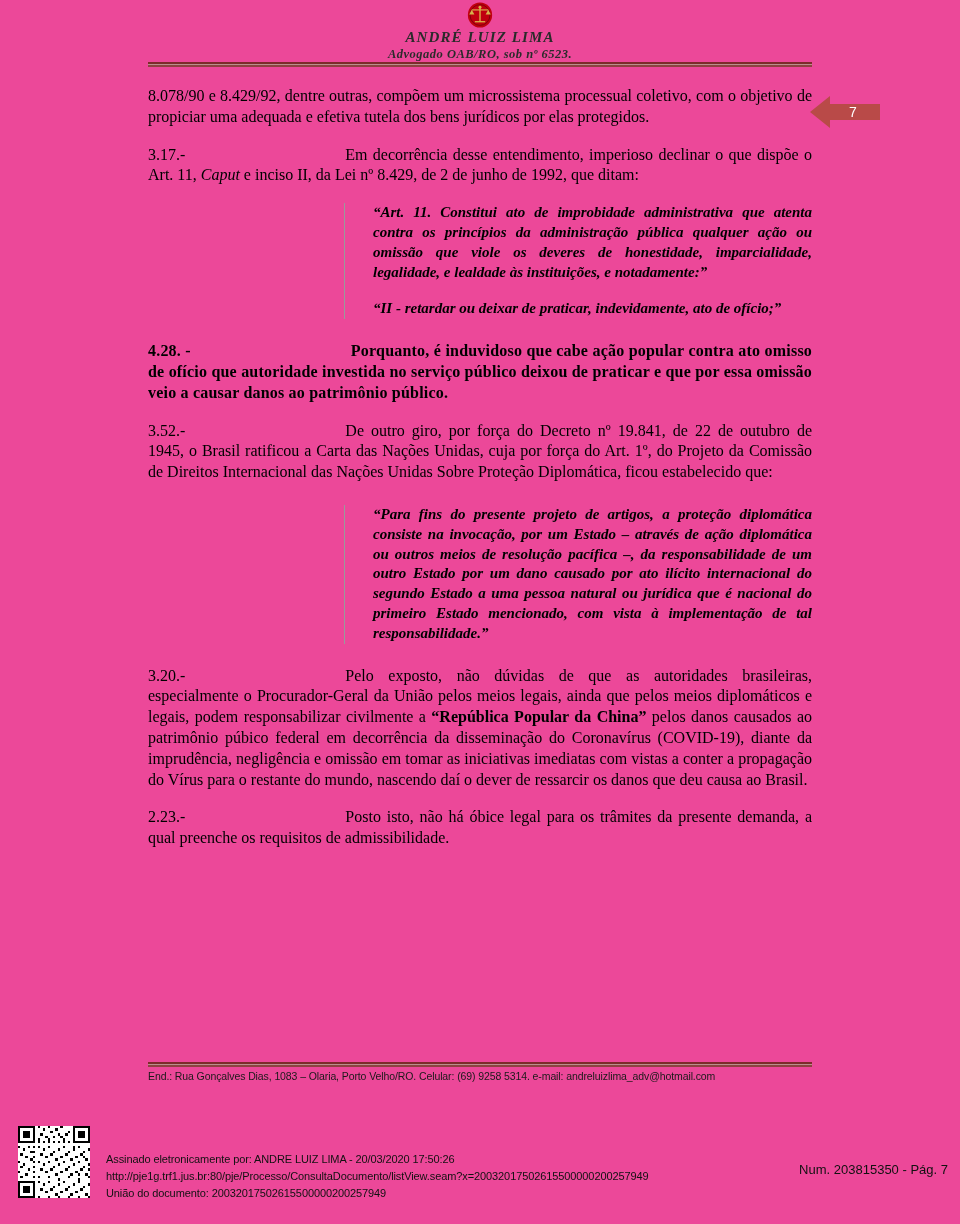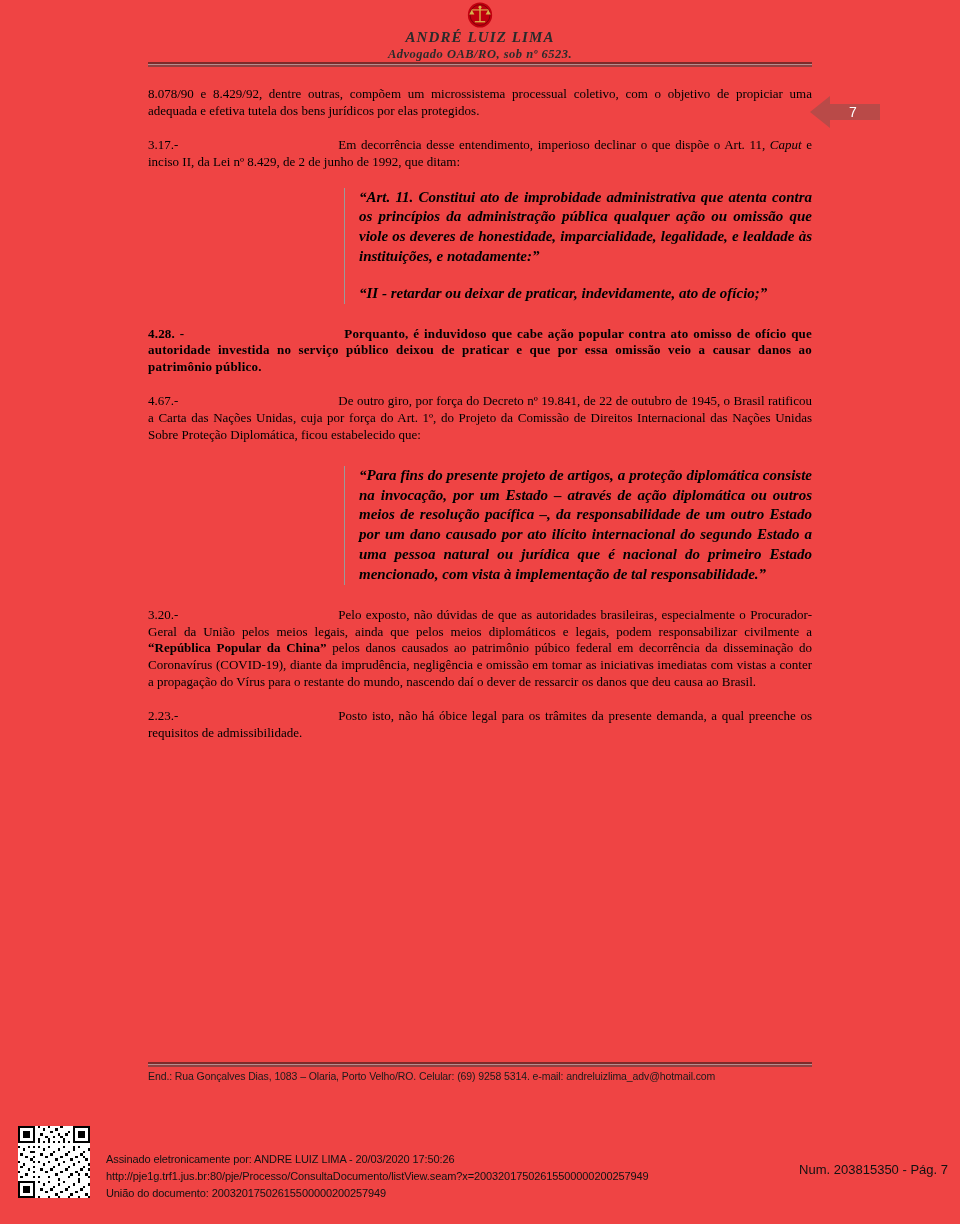--- a/index.html
+++ b/index.html
@@ -16,21 +16,21 @@
     color: #000000;
     overflow: hidden;
   }
 
   
   .page {
     position: absolute;
     left: 0; top: 0;
     width: 960px;
     height: 1224px;
-    background: #ef4444;
+    background: #ec4899;
   }
 
   
   .letterhead {
     position: absolute;
     left: 0;
     top: 0;
     width: 960px;
     text-align: center;
   }
@@ -74,21 +74,21 @@
 
   
   .content {
     position: absolute;
     left: 148px;
     top: 86px;
     width: 664px;
   }
   p {
     margin: 0;
-    font-size: 13px;
+    font-size: 16px;
     line-height: 1.30;
     text-align: justify;
     text-justify: inter-word;
     color: #000;
   }
   .gap-md { height: 17px; }
   .gap-lg { height: 22px; }
   .lead {
     display: inline-block;
     width: 160px;
@@ -99,21 +99,21 @@
   p.bold-para {
     font-weight: bold;
     letter-spacing: 0.2px;
   }
 
   
   .quote {
     margin-left: 196px;
     width: 468px;
     border-left: 1px solid #9a9a9a;
-    padding-left: 14px;
+    padding-left: 28px;
     box-sizing: border-box;
   }
   .quote p {
     font-weight: bold;
     font-style: italic;
     font-size: 15px;
     line-height: 1.32;
     text-align: justify;
   }
 
@@ -244,21 +244,21 @@
       <div class="gap-md"></div>
       <p>“II - retardar ou deixar de praticar, indevidamente, ato de ofício;”</p>
     </div>
 
     <div class="gap-lg"></div>
 
     <p class="bold-para"><span>4.28. -</span><span class="lead"></span><span>Porquanto, é induvidoso que cabe ação popular contra ato omisso de ofício que autoridade investida no serviço público deixou de praticar e que por essa omissão veio a causar danos ao patrimônio público.</span></p>
 
     <div class="gap-md"></div>
 
-    <p><span>4.67.-</span><span class="lead"></span><span>De outro giro, por força do Decreto nº 19.841, de 22 de outubro de 1945, o Brasil ratificou a Carta das Nações Unidas, cuja por força do Art. 1º, do Projeto da Comissão de Direitos Internacional das Nações Unidas Sobre Proteção Diplomática, ficou estabelecido que:</span></p>
+    <p><span>3.52.-</span><span class="lead"></span><span>De outro giro, por força do Decreto nº 19.841, de 22 de outubro de 1945, o Brasil ratificou a Carta das Nações Unidas, cuja por força do Art. 1º, do Projeto da Comissão de Direitos Internacional das Nações Unidas Sobre Proteção Diplomática, ficou estabelecido que:</span></p>
 
     <div class="gap-lg"></div>
 
     <div class="quote">
       <p>“Para fins do presente projeto de artigos, a proteção diplomática consiste na invocação, por um Estado – através de ação diplomática ou outros meios de resolução pacífica –, da responsabilidade de um outro Estado por um dano causado por ato ilícito internacional do segundo Estado a uma pessoa natural ou jurídica que é nacional do primeiro Estado mencionado, com vista à implementação de tal responsabilidade.”</p>
     </div>
 
     <div class="gap-lg"></div>
 
     <p><span>3.20.-</span><span class="lead"></span><span>Pelo exposto, não dúvidas de que as autoridades brasileiras, especialmente o Procurador-Geral da União pelos meios legais, ainda que pelos meios diplomáticos e legais, podem responsabilizar civilmente a </span><span class="bold">“República Popular da China”</span><span> pelos danos causados ao patrimônio púbico federal em decorrência da disseminação do Coronavírus (COVID-19), diante da imprudência, negligência e omissão em tomar as iniciativas imediatas com vistas a conter a propagação do Vírus para o restante do mundo, nascendo daí o dever de ressarcir os danos que deu causa ao Brasil.</span></p>

